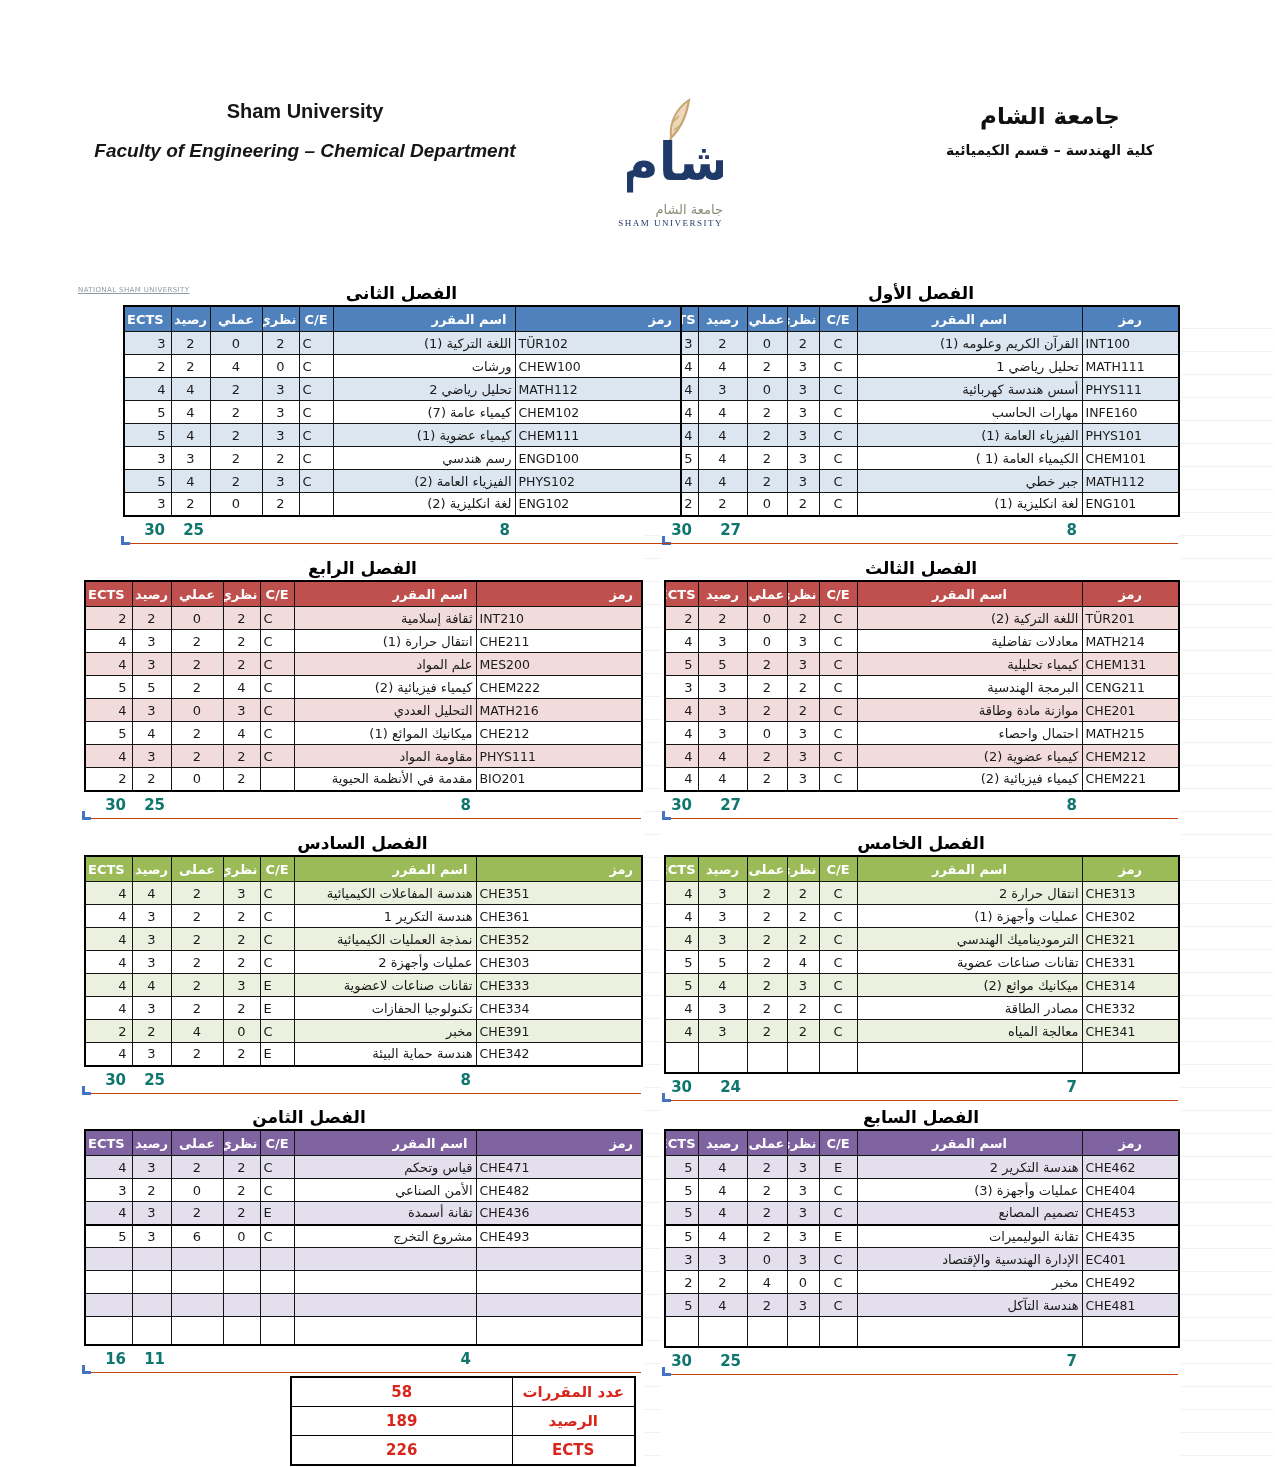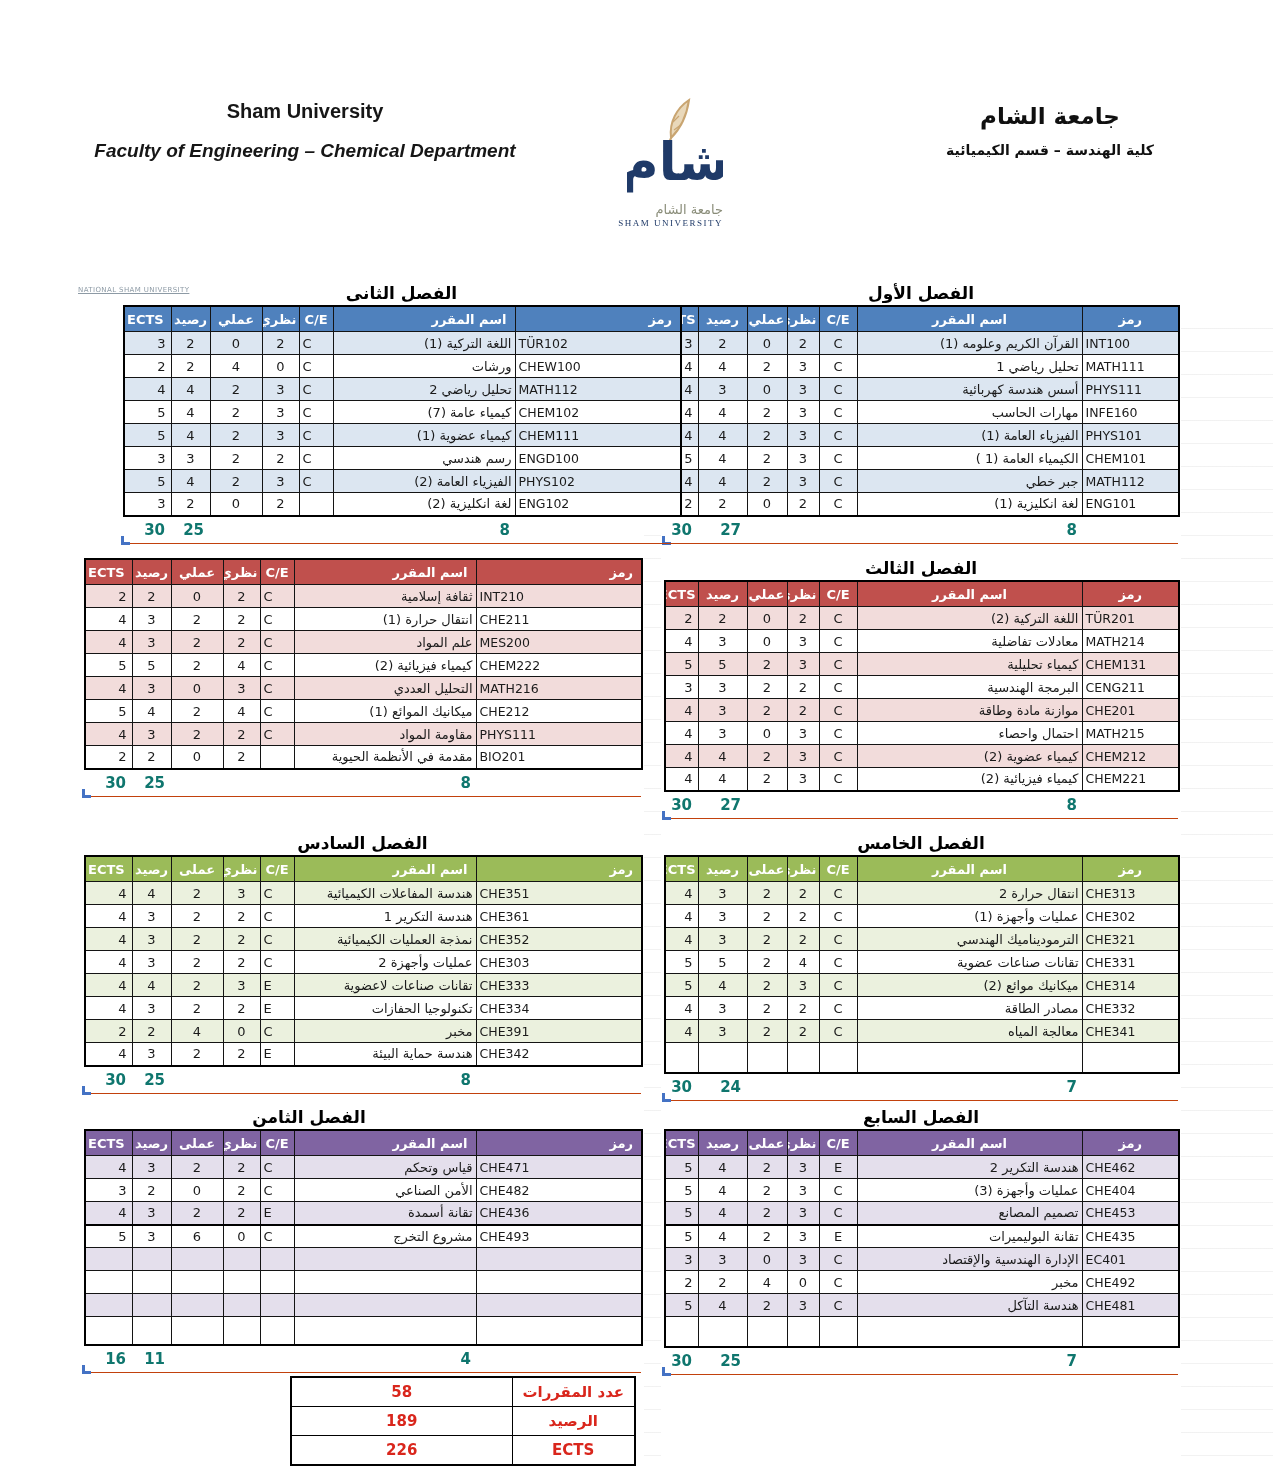--- a/index.html
+++ b/index.html
@@ -478,20 +478,21 @@
               <td class="th"></td>
               <td class="pr"></td>
               <td class="cr">27</td>
               <td class="ects">30</td>
             </tr>
           </tbody>
         </table>
       </div>
     </section>
   <section class="sem pos-s4 side-left" style="--accent: #c0504d; --stripe: #f2dcdb;">
+      <h3>الفصل الرابع</h3>
       <div class="tblwrap">
         <table class="sem-table" dir="rtl">
           <colgroup>
             <col class="c-code">
             <col class="c-name">
             <col class="c-ce">
             <col class="c-th">
             <col class="c-pr">
             <col class="c-cr">
             <col class="c-ects">

